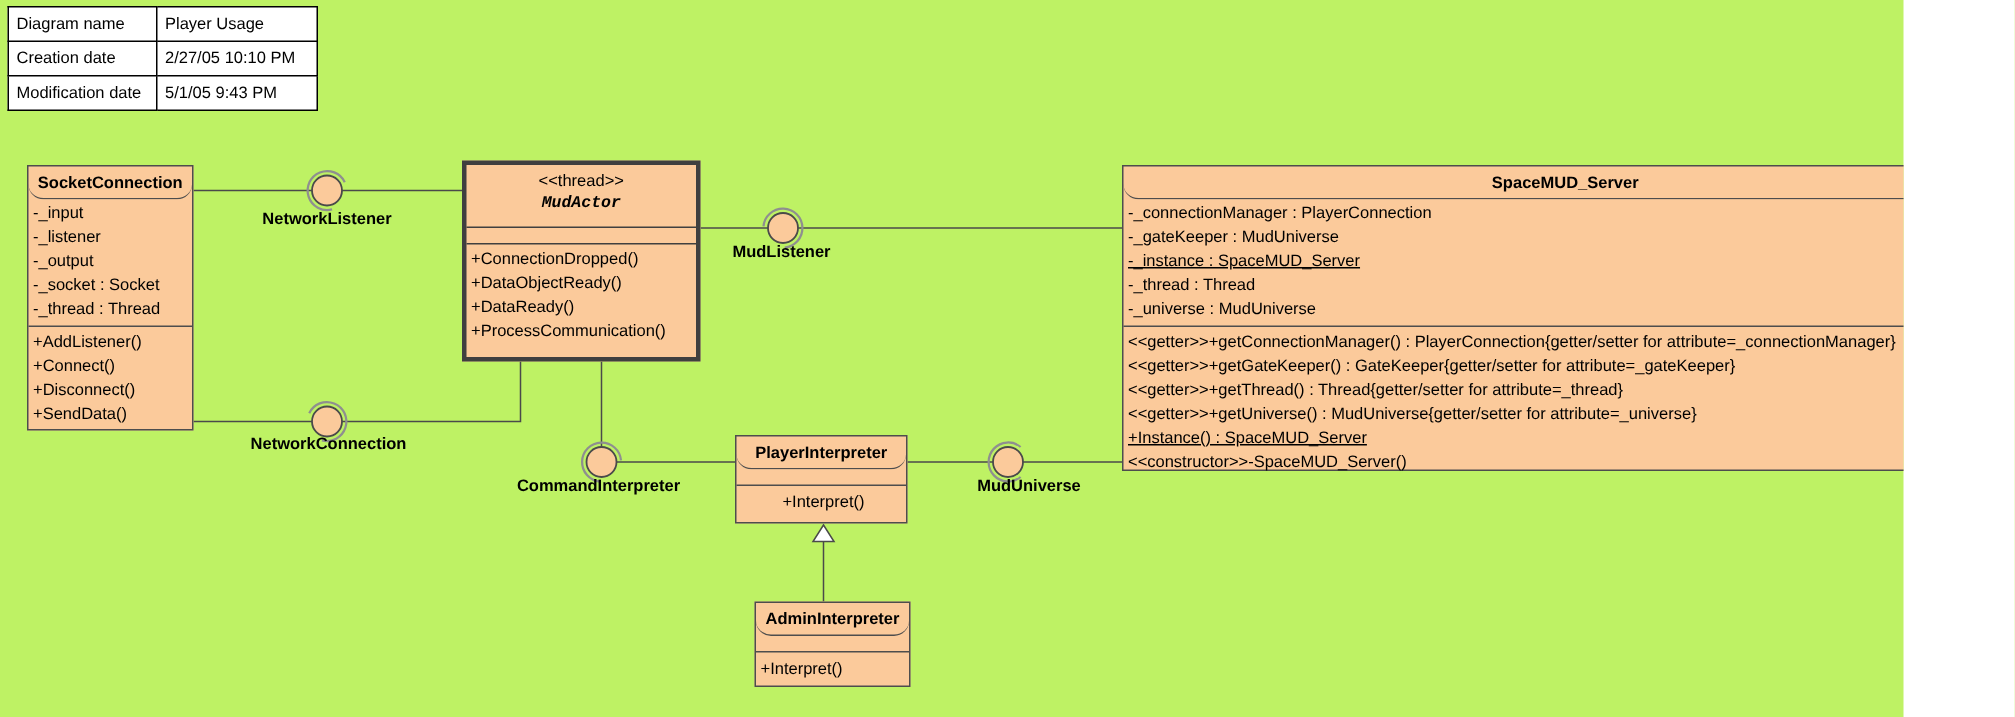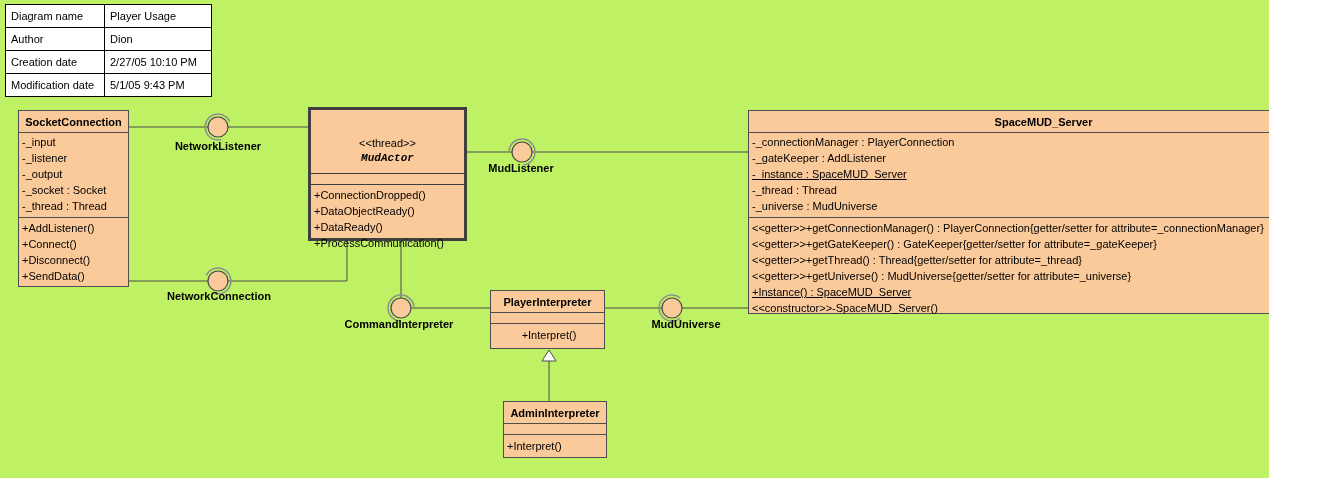--- a/index.html
+++ b/index.html
@@ -36,20 +36,21 @@
     font:11px "Liberation Sans",sans-serif;
     color:#000;
   }
   .cls-title{
     height:22px;
     display:flex;align-items:center;justify-content:center;
     font-weight:bold;
     border-bottom:1px solid #4D4D4D;
     box-sizing:border-box;
     white-space:nowrap;
+    border-radius:10px;
   }
   .cls-attrs{
     border-bottom:1px solid #4D4D4D;
     box-sizing:border-box;
     padding:1px 0;
     overflow:hidden;
   }
   .cls-methods{padding:2px 0;overflow:hidden;}
   .line{
     height:16px;line-height:16px;
@@ -57,21 +58,20 @@
   }
   .u{text-decoration:underline;}
 
   
   #mud-actor{border:3px solid #3F3F3F;}
   #mud-actor .ma-title{
     text-align:center;
     border-bottom:1px solid #3F3F3F;
     height:42px;box-sizing:border-box;
     padding-top:5px;
-    margin-top:22px;
   }
   #mud-actor .stereotype{display:block;font-weight:normal;}
   #mud-actor .ma-name{display:block;font-weight:bold;font-style:italic;padding-top:3px;font-family:Liberation Mono, monospace;}
   #mud-actor .cls-attrs{height:11px;border-bottom:1px solid #3F3F3F;padding:0;}
 
   
   #connector-layer{position:absolute;left:0;top:0;}
   .conn-line{stroke:#4A4A4A;stroke-width:1;fill:none;}
   .socket-arc{stroke:#8F8F8F;stroke-width:1.5;fill:none;}
   .ball{fill:#FBCA9B;stroke:#4A4A4A;stroke-width:1.2;}
@@ -87,24 +87,20 @@
 </head>
 <body>
 
 <div id="canvas">
 
   <table id="info-table">
     <tbody>
         <tr>
       <td class="lbl">Diagram name</td>
       <td class="val">Player Usage</td>
-    </tr>
-    <tr>
-      <td class="lbl">Author</td>
-      <td class="val">Dion</td>
     </tr>
     <tr>
       <td class="lbl">Creation date</td>
       <td class="val">2/27/05 10:10 PM</td>
     </tr>
     <tr>
       <td class="lbl">Modification date</td>
       <td class="val">5/1/05 9:43 PM</td>
     </tr>
   </tbody>
@@ -177,21 +173,21 @@
       <div class="line">+DataObjectReady()</div>
       <div class="line">+DataReady()</div>
       <div class="line">+ProcessCommunication()</div>
     </div>
   </div>
 
   <div class="cls" id="spacemud-server" style="left:748px;top:110px;width:591px;height:204px;">
     <div class="cls-title">SpaceMUD_Server</div>
     <div class="cls-attrs" style="height:85px;">
       <div class="line">-_connectionManager : PlayerConnection</div>
-      <div class="line">-_gateKeeper : AddListener</div>
+      <div class="line">-_gateKeeper : MudUniverse</div>
       <div class="line u">-_instance : SpaceMUD_Server</div>
       <div class="line">-_thread : Thread</div>
       <div class="line">-_universe : MudUniverse</div>
     </div>
     <div class="cls-methods">
       <div class="line">&lt;&lt;getter&gt;&gt;+getConnectionManager() : PlayerConnection{getter/setter for attribute=_connectionManager}</div>
       <div class="line">&lt;&lt;getter&gt;&gt;+getGateKeeper() : GateKeeper{getter/setter for attribute=_gateKeeper}</div>
       <div class="line">&lt;&lt;getter&gt;&gt;+getThread() : Thread{getter/setter for attribute=_thread}</div>
       <div class="line">&lt;&lt;getter&gt;&gt;+getUniverse() : MudUniverse{getter/setter for attribute=_universe}</div>
       <div class="line u">+Instance() : SpaceMUD_Server</div>

